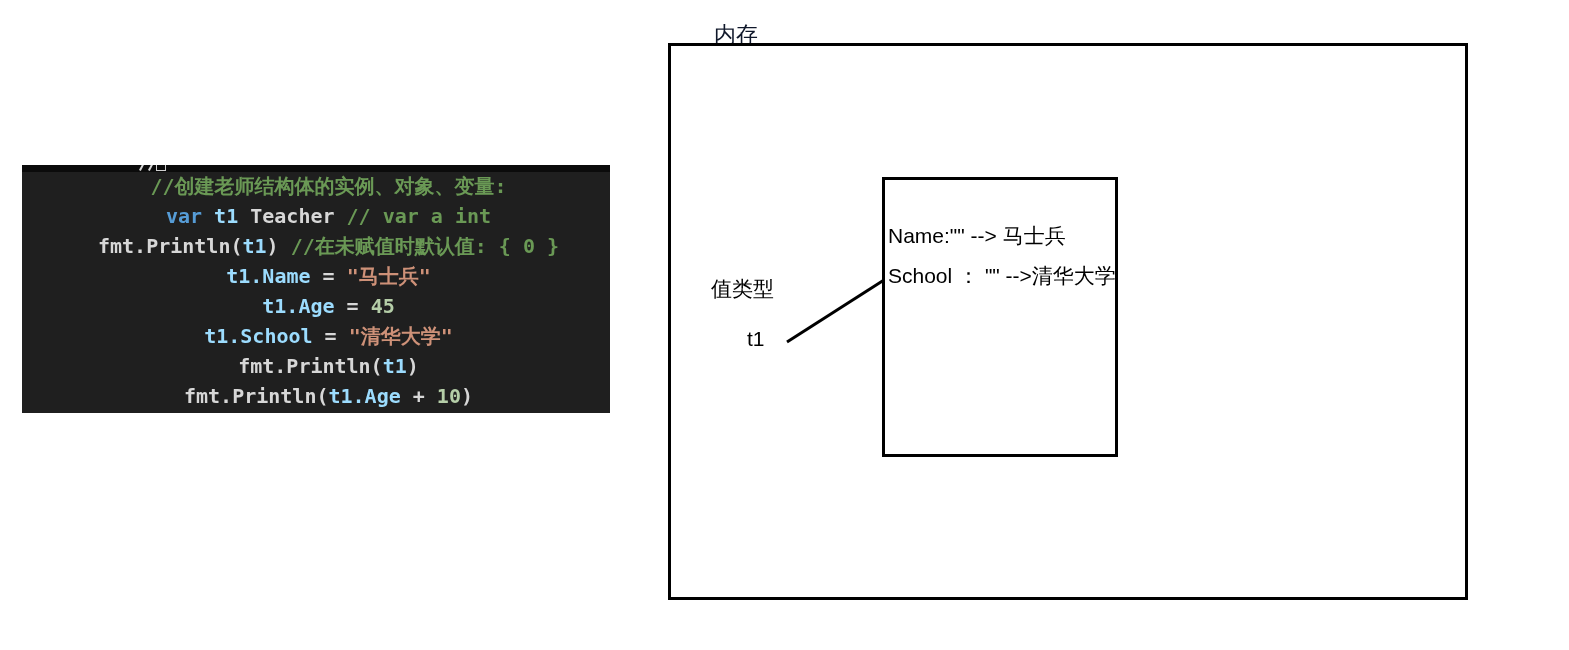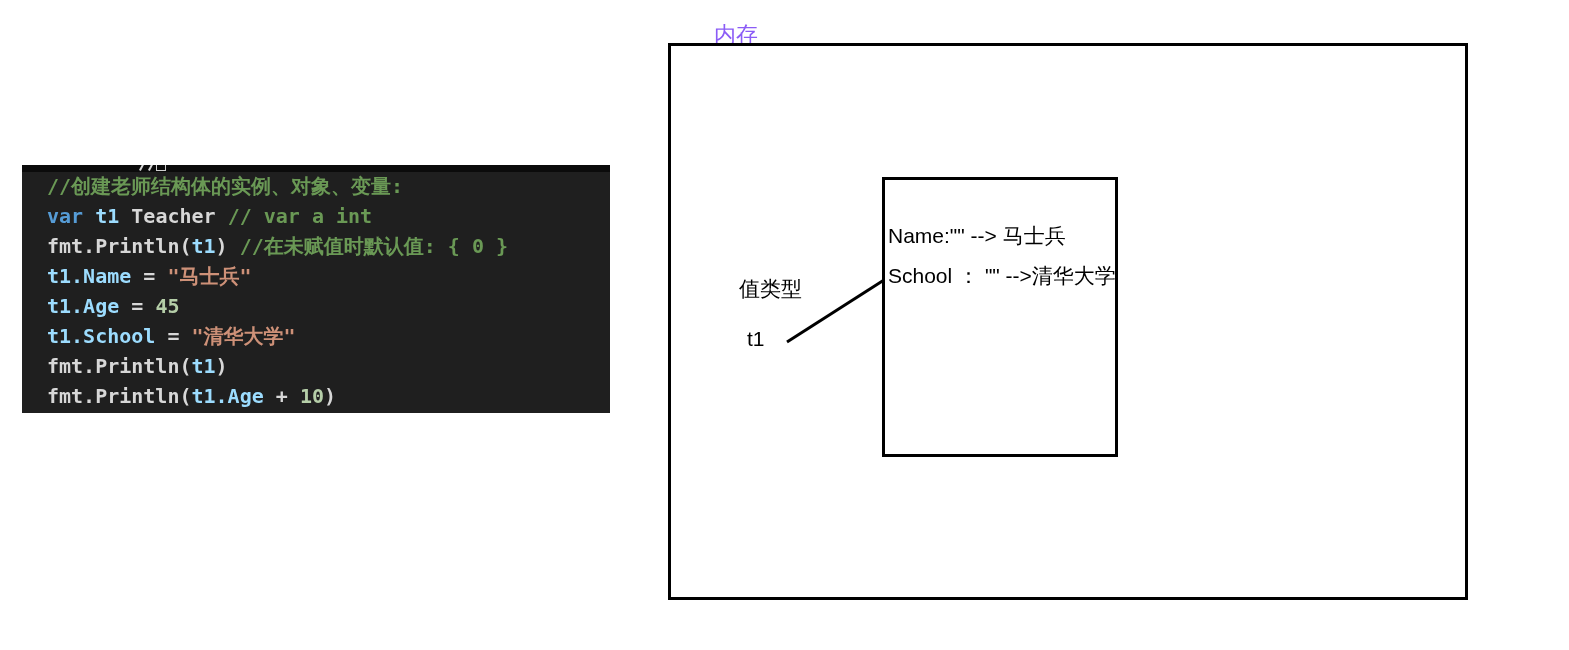--- a/index.html
+++ b/index.html
@@ -50,36 +50,36 @@
   }
   .code-lines {
     position: absolute;
     left: 25px; top: 6px; right: 0;
     font-family: "DejaVu Sans Mono", "Liberation Mono", monospace;
     font-size: 20px;
     font-weight: bold;
     line-height: 30px;
     white-space: pre;
   }
-  .code-line { height: 30px; }
+  .code-line { height: 30px; text-align: center; }
 
   
   .memory-box {
     position: absolute;
     left: 668px; top: 43px;
     width: 800px; height: 557px;
     border: 3px solid #000000;
     box-sizing: border-box;
     background: #ffffff;
   }
   .memory-label {
     position: absolute;
     left: 714px; top: 20px;
     font-size: 22px;
-    color: #8b5cf6;
+    color: #0f172a;
   }
   .struct-box {
     position: absolute;
     left: 882px; top: 177px;
     width: 236px; height: 280px;
     border: 3px solid #000000;
     box-sizing: border-box;
     background: transparent;
   }
   .struct-fields {
@@ -92,21 +92,20 @@
     color: #000000;
     line-height: 27px;
     margin-bottom: 13px;
     white-space: nowrap;
   }
   .value-type-label {
     position: absolute;
     left: 711px; top: 275px;
     font-size: 21px;
     color: #000000;
-    margin-left: 28px;
   }
   .t1-label {
     position: absolute;
     left: 747px; top: 327px;
     font-size: 21px;
     color: #000000;
   }
   .connector-svg {
     position: absolute;
     left: 0; top: 0;

